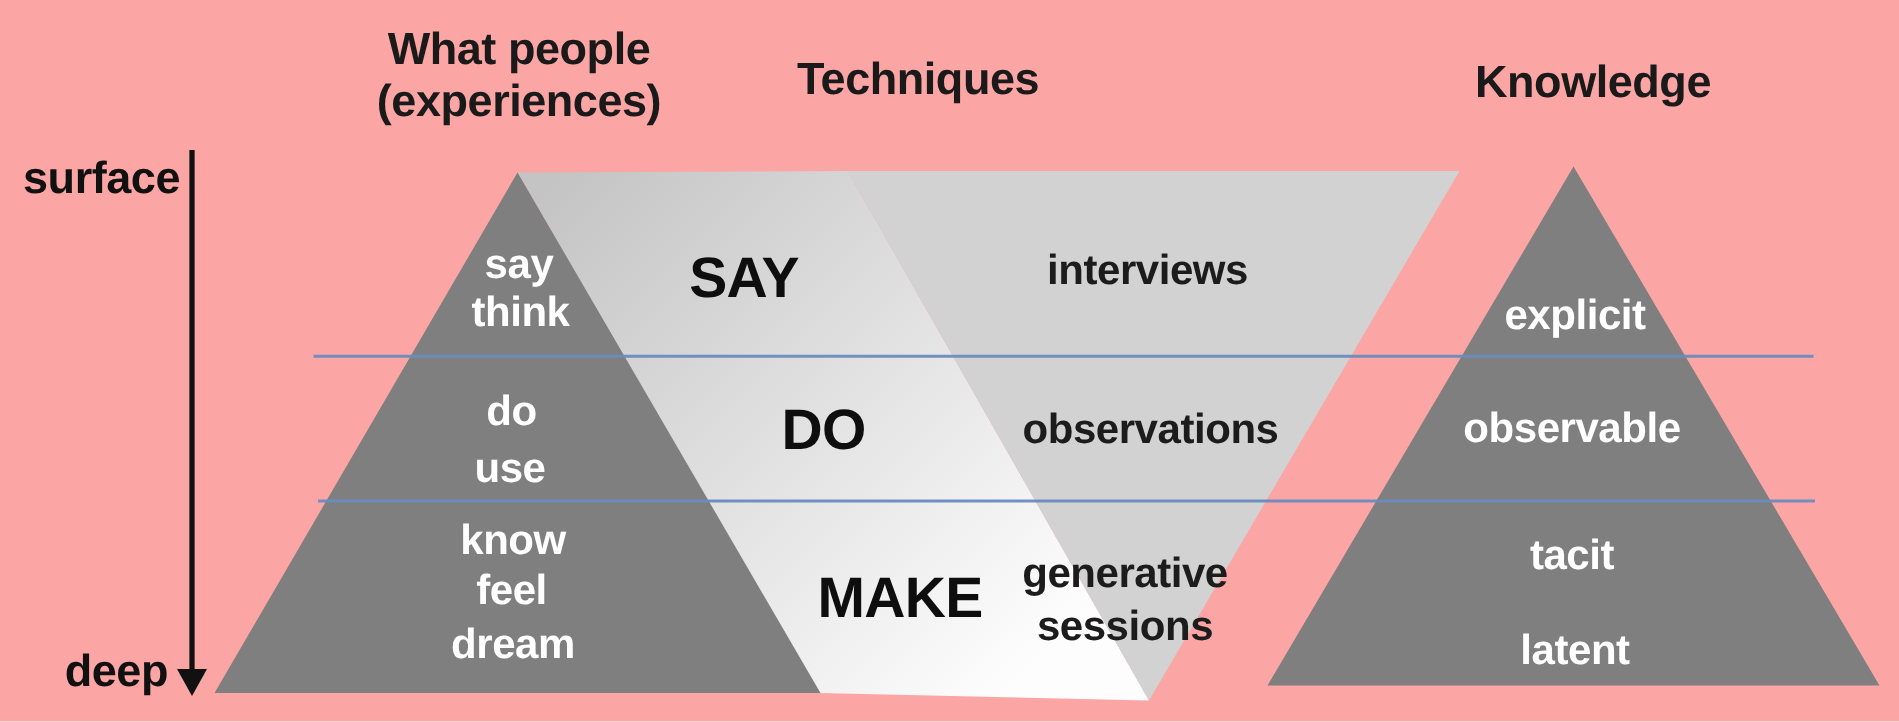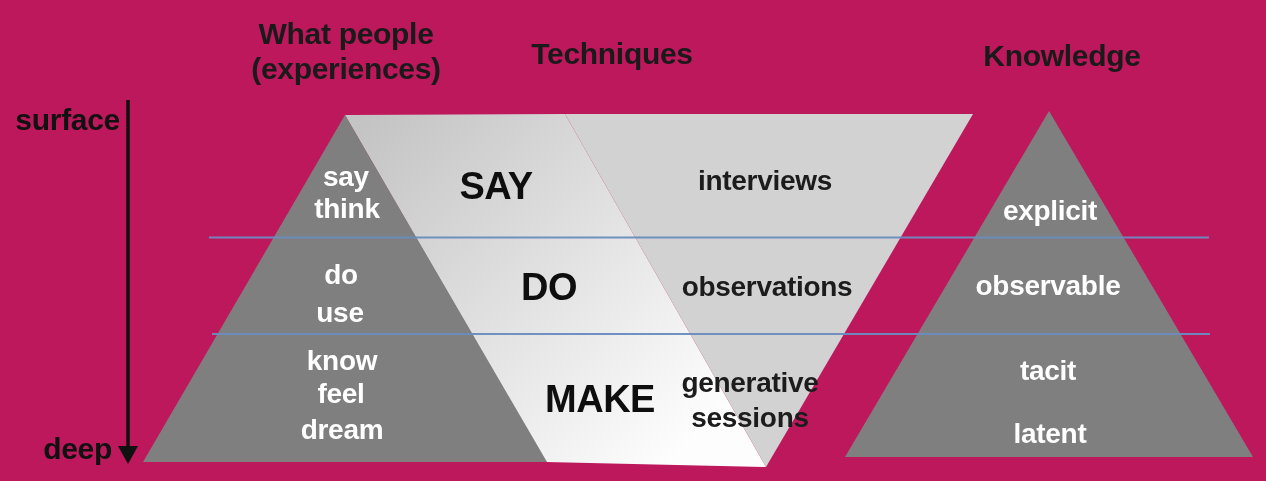--- a/index.html
+++ b/index.html
@@ -1,16 +1,16 @@
 <!DOCTYPE html>
 <html><head>
 <meta charset="utf-8">
 <style>
   html,body{margin:0;padding:0;background:#ffffff;}
-  .stage{position:relative;width:1266px;height:481px;background:#be185d;overflow:hidden;}
+  .stage{position:relative;width:1266px;height:481px;background:#fca5a5;overflow:hidden;}
   svg{display:block;}
   text{font-family:"Liberation Sans","DejaVu Sans",sans-serif;dominant-baseline:central;}
   .mid{text-anchor:middle;}
   .end{text-anchor:end;}
   .h{font-size:30px;font-weight:700;fill:#1a1a1a;letter-spacing:-0.3px;}
   .axis{font-size:30px;font-weight:700;fill:#111111;letter-spacing:-0.3px;}
   .wlabel{font-size:28px;font-weight:700;fill:#ffffff;letter-spacing:-0.3px;}
   .tech{font-size:28px;font-weight:700;fill:#1c1c1c;letter-spacing:-0.3px;}
   .mode{font-size:38px;font-weight:700;fill:#0e0e0e;letter-spacing:-0.5px;}
 </style>

